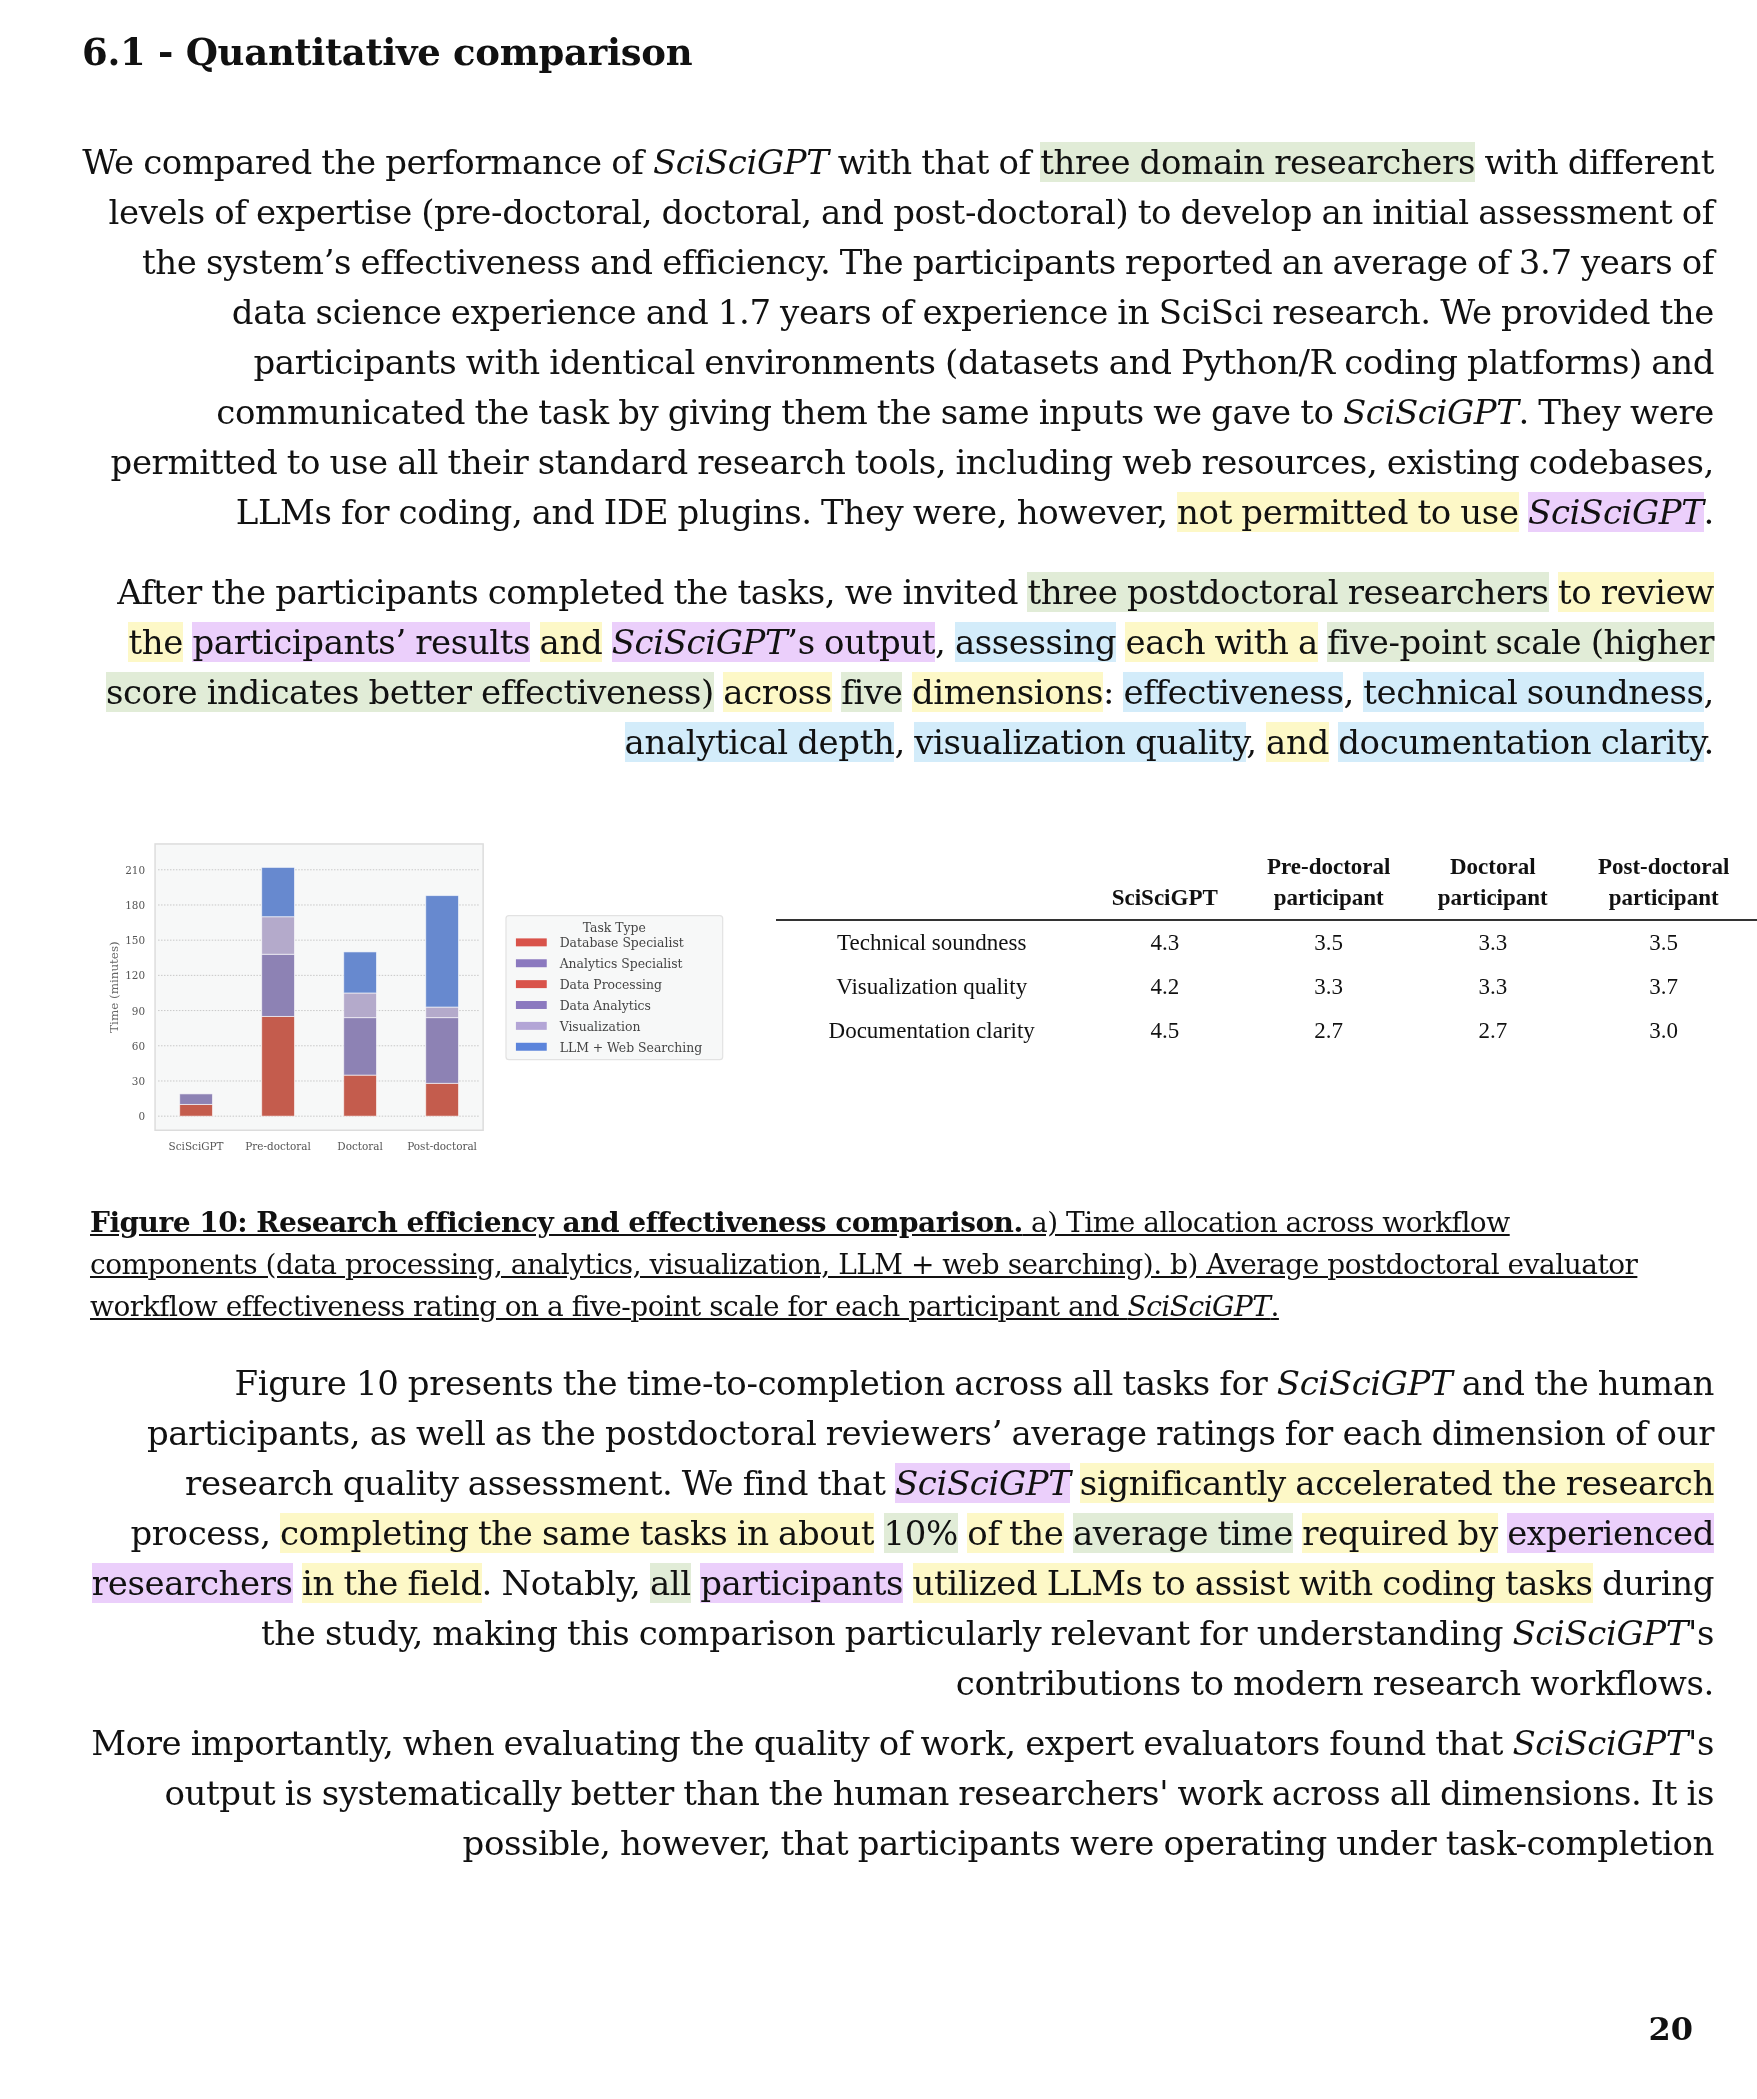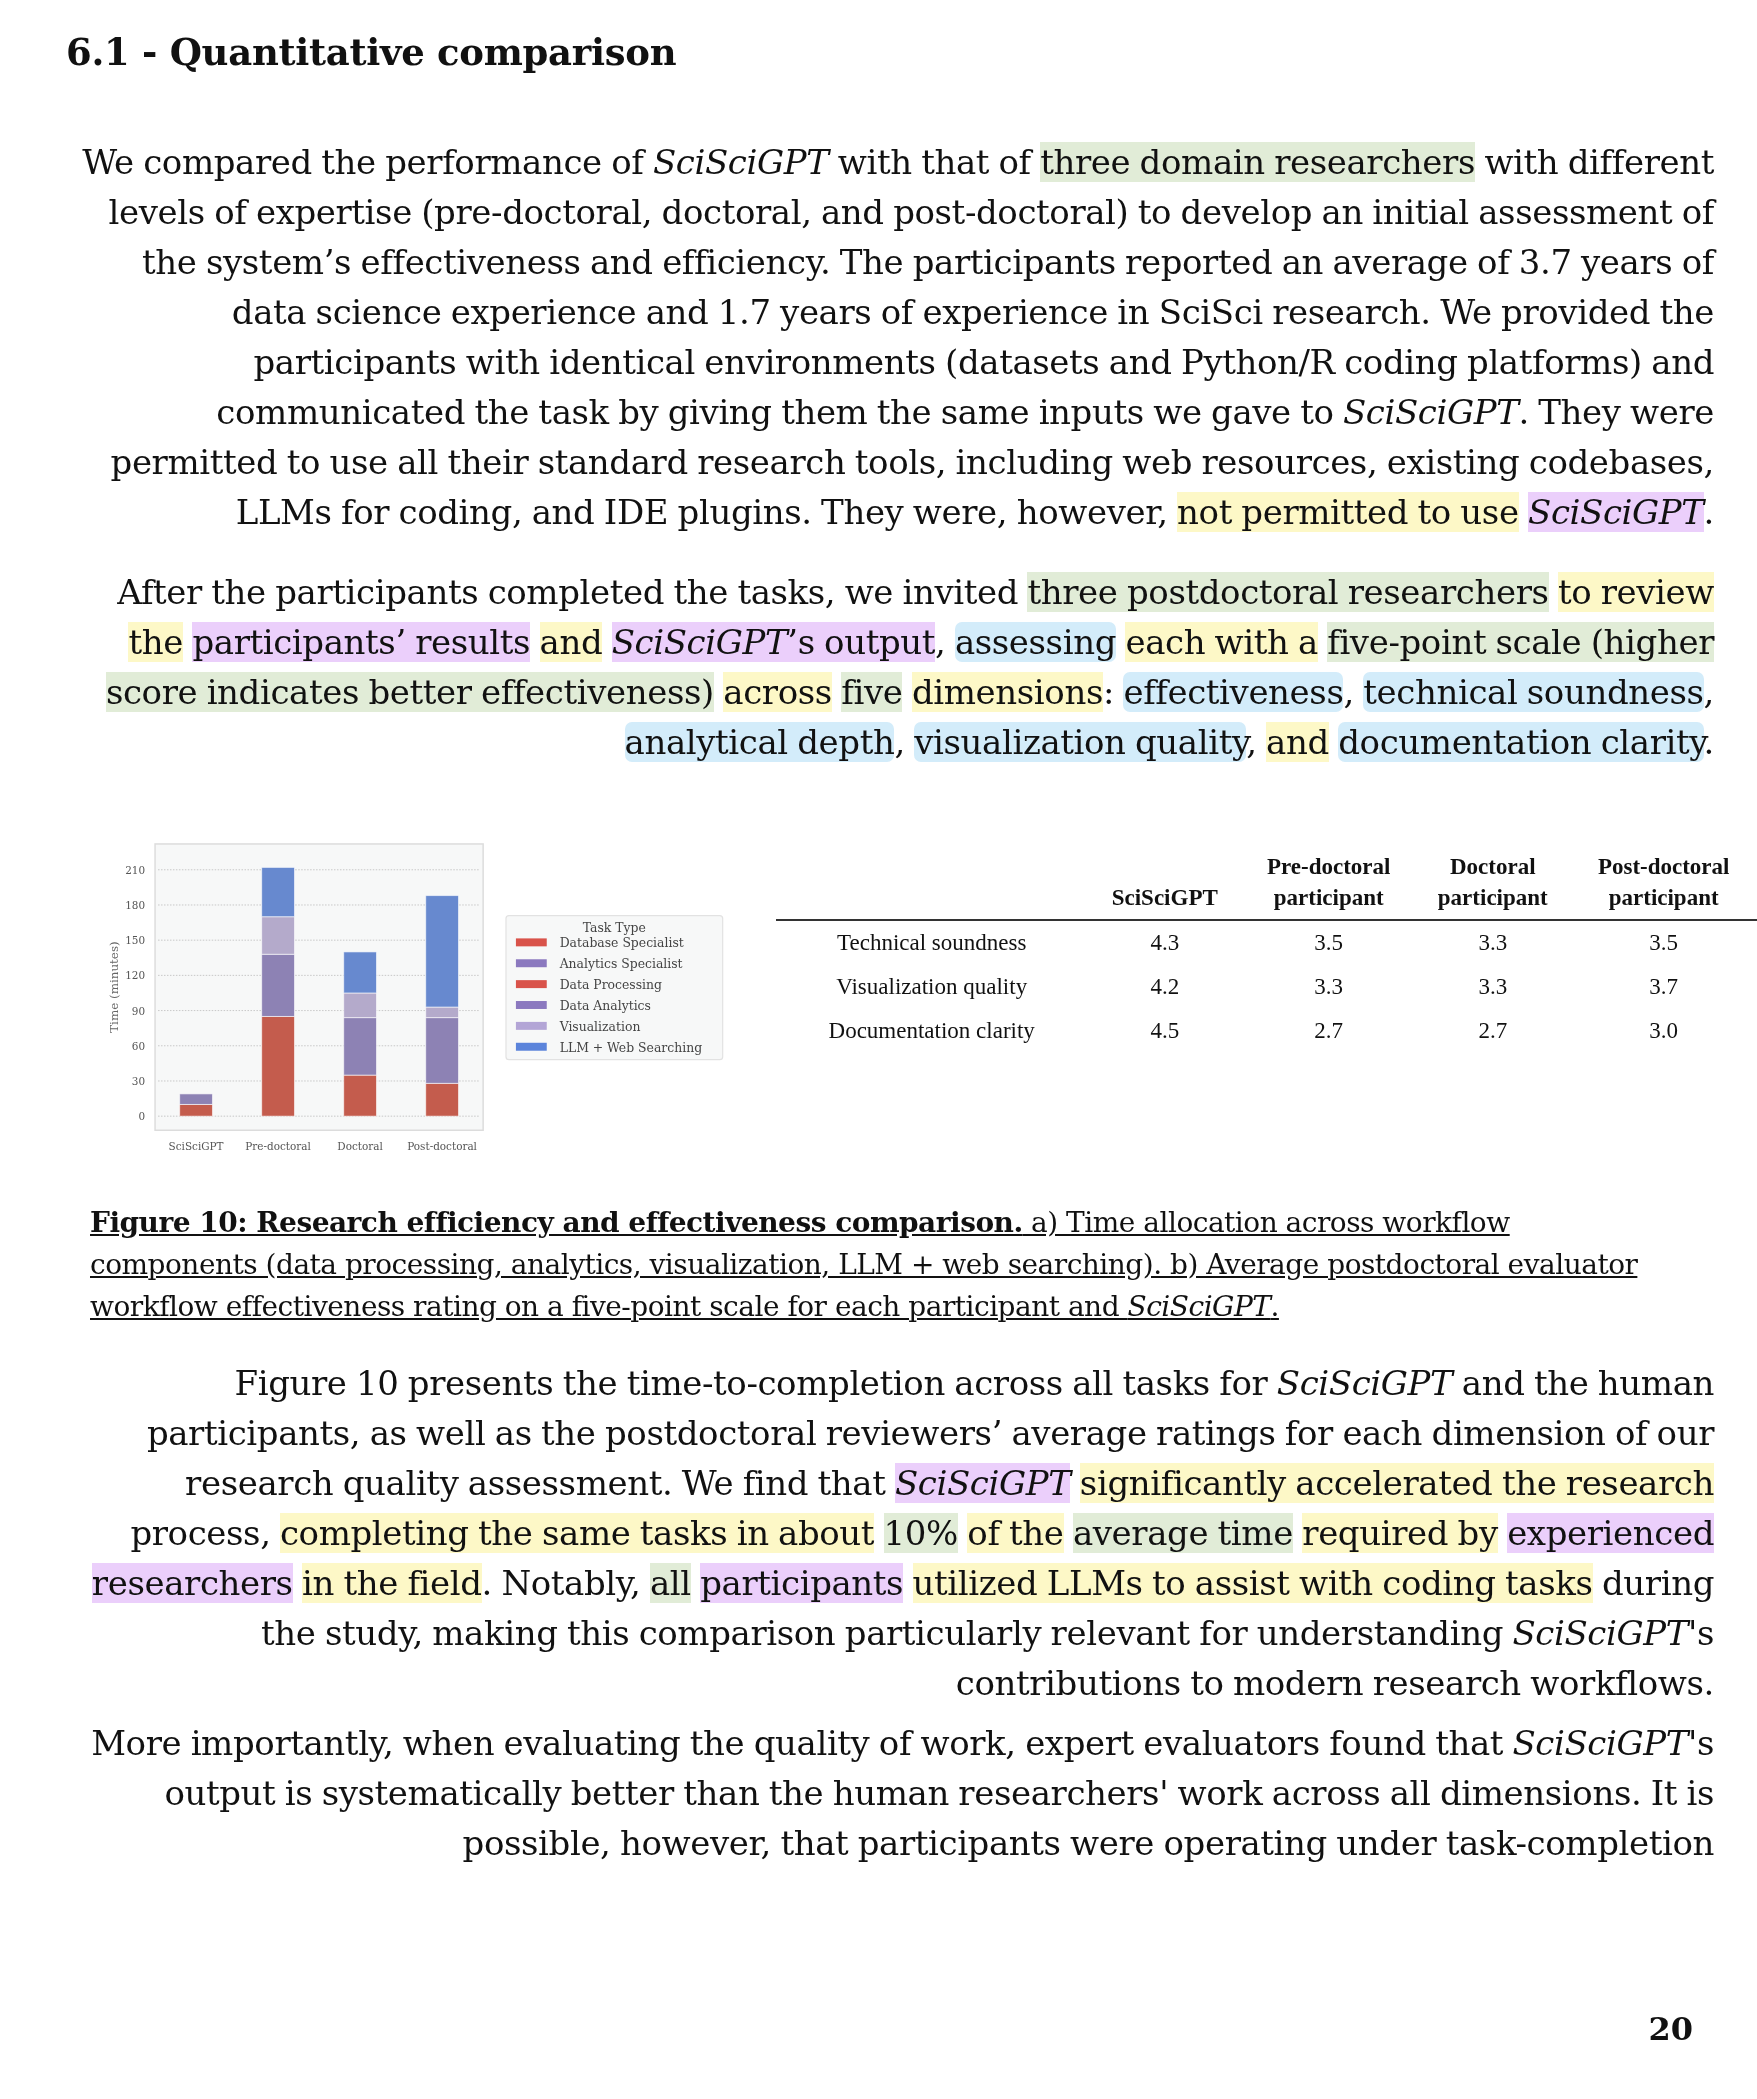--- a/index.html
+++ b/index.html
@@ -1,26 +1,26 @@
 <!DOCTYPE html>
 <html><head>
 <meta charset="utf-8">
 <style>
   html, body { margin: 0; padding: 0; background: #ffffff; }
   body { width: 1757px; height: 2099px; position: relative; overflow: hidden;
          font-family: "DejaVu Serif", "Liberation Serif", serif; color: #111; }
-  h2.section { position: absolute; left: 66px; top: 30px; margin: 0;
+  h2.section { position: absolute; left: 82px; top: 30px; margin: 0;
                font-size: 37px; font-weight: bold; letter-spacing: -0.3px; }
   .para { position: absolute; left: 82px; width: 1632px; font-size: 34px;
           line-height: 50px; letter-spacing: -0.4px; word-spacing: -1px; margin: 0; text-align: right; }
   .para i, .caption i { font-style: italic; }
   .hl-g { background: #e1ecd7; }
   .hl-y { background: #fdf8c7; }
   .hl-p { background: #ebcffb; }
-  .hl-b { background: #d3ecfa; border-radius: 7px; }
+  .hl-b { background: #d3ecfa; }
   .caption { position: absolute; left: 82px; top: 1194px; width: 1592px;
              font-size: 28px; line-height: 42px; letter-spacing: -0.5px; margin: 8px; text-decoration: underline; }
   .caption b { font-weight: bold; }
   .page-num { position: absolute; right: 64px; top: 2010px; font-size: 32px; font-weight: bold; }
 
   
   #chart-wrap { position: absolute; left: 90px; top: 836px; width: 657px; height: 338px; }
   #chart-svg text { font-family: "DejaVu Serif", serif; }
 
   

